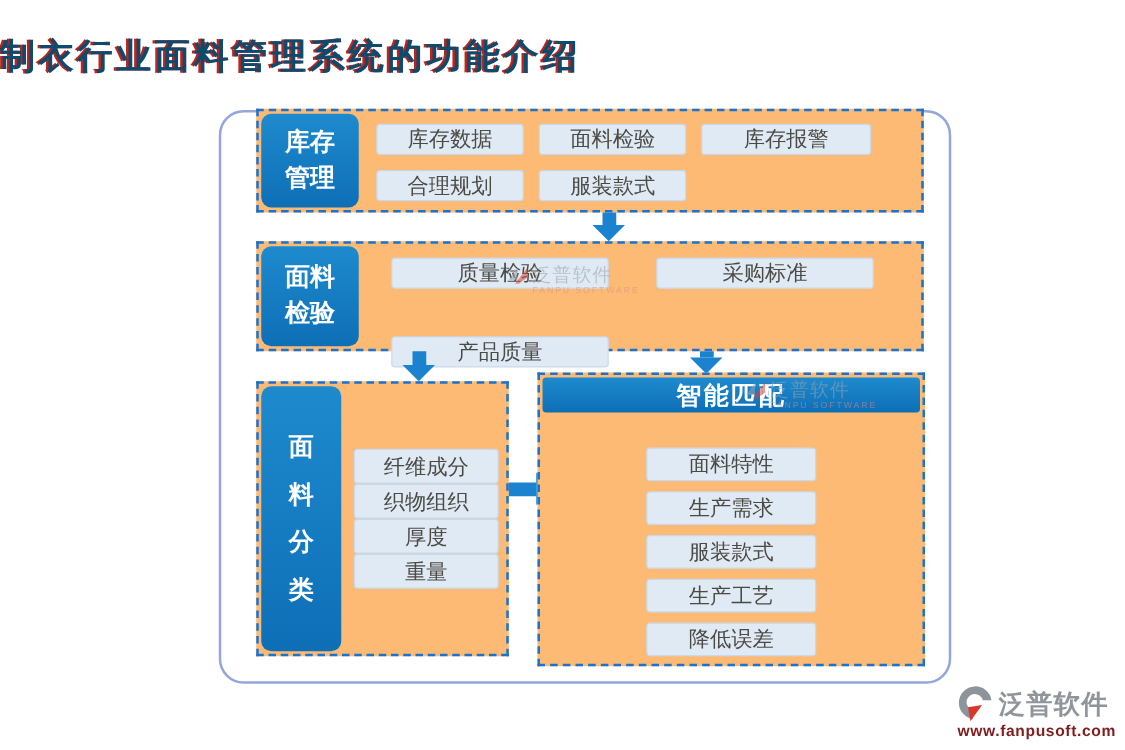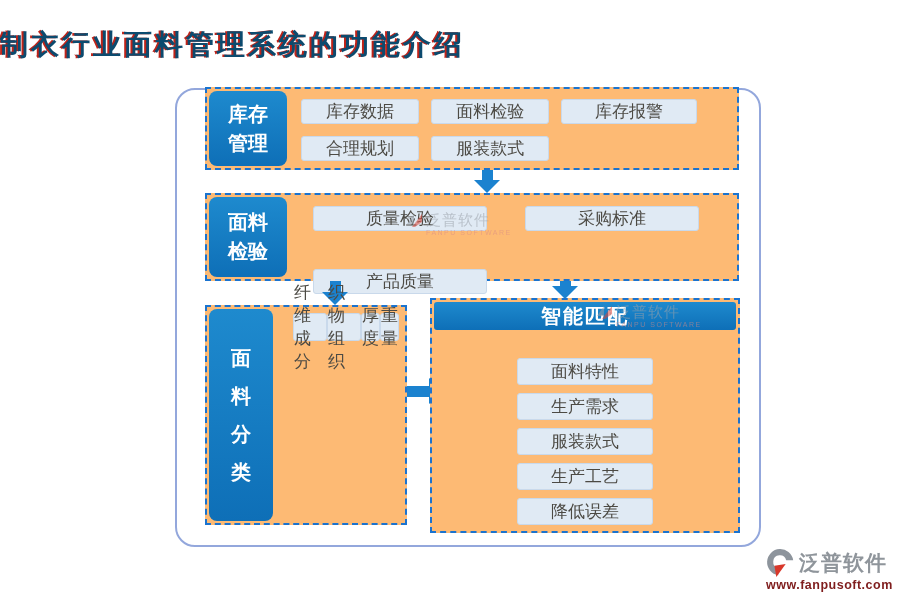--- a/index.html
+++ b/index.html
@@ -18,21 +18,21 @@
   .glabel{position:absolute;left:2px;top:2px;bottom:2px;width:78px;border-radius:8px;
           background:linear-gradient(180deg,#1e8ace 0%,#0e6fb7 100%);
           display:flex;align-items:center;justify-content:center;
           color:#fff;font-weight:bold;font-size:20px;}
   .wrap2{display:inline-block;width:44px;line-height:1.45;text-align:center;word-break:break-all;}
   .glabel-v{width:64px;}
   .wrapv{display:inline-block;width:24px;line-height:1.9;text-align:center;word-break:break-all;}
   .items{position:absolute;top:0;bottom:0;display:grid;box-sizing:border-box;}
   .items1{left:94px;right:40px;grid-template-columns:1fr 1fr 1.15fr;column-gap:12px;row-gap:11px;padding:10px 0;gap:12px;}
   .items2{left:106px;right:38px;grid-template-columns:1fr 1fr;column-gap:30px;row-gap:9px;padding:11px 0;gap:38px;}
-  .items3{left:86px;right:6px;display:flex;flex-direction:row;justify-content:flex-end;padding:6px 0;}
+  .items3{left:76px;right:6px;display:flex;flex-direction:column;justify-content:center;padding:6px 0;}
   .items3 .item{height:28px;}
   .items4{position:absolute;left:0;right:0;top:42px;display:flex;flex-direction:column;align-items:center;gap:8px;margin-top:16px;}
   .items4 .item{width:136px;height:27px;}
   .item{display:flex;align-items:center;justify-content:center;background:#e0eaf4;
         border:1px solid #c9d9eb;border-radius:3px;font-size:17px;color:#4c4a44;box-sizing:border-box;}
   .g4header{position:absolute;left:2px;right:2px;top:2px;height:28px;border-radius:3px;
             background:linear-gradient(180deg,#1e8ace 0%,#0e6fb7 100%);
             display:flex;align-items:center;justify-content:center;color:#fff;
             font-weight:bold;font-size:20px;letter-spacing:2px;}
   .arrow-down{position:absolute;width:26px;display:flex;flex-direction:column;align-items:center;}

